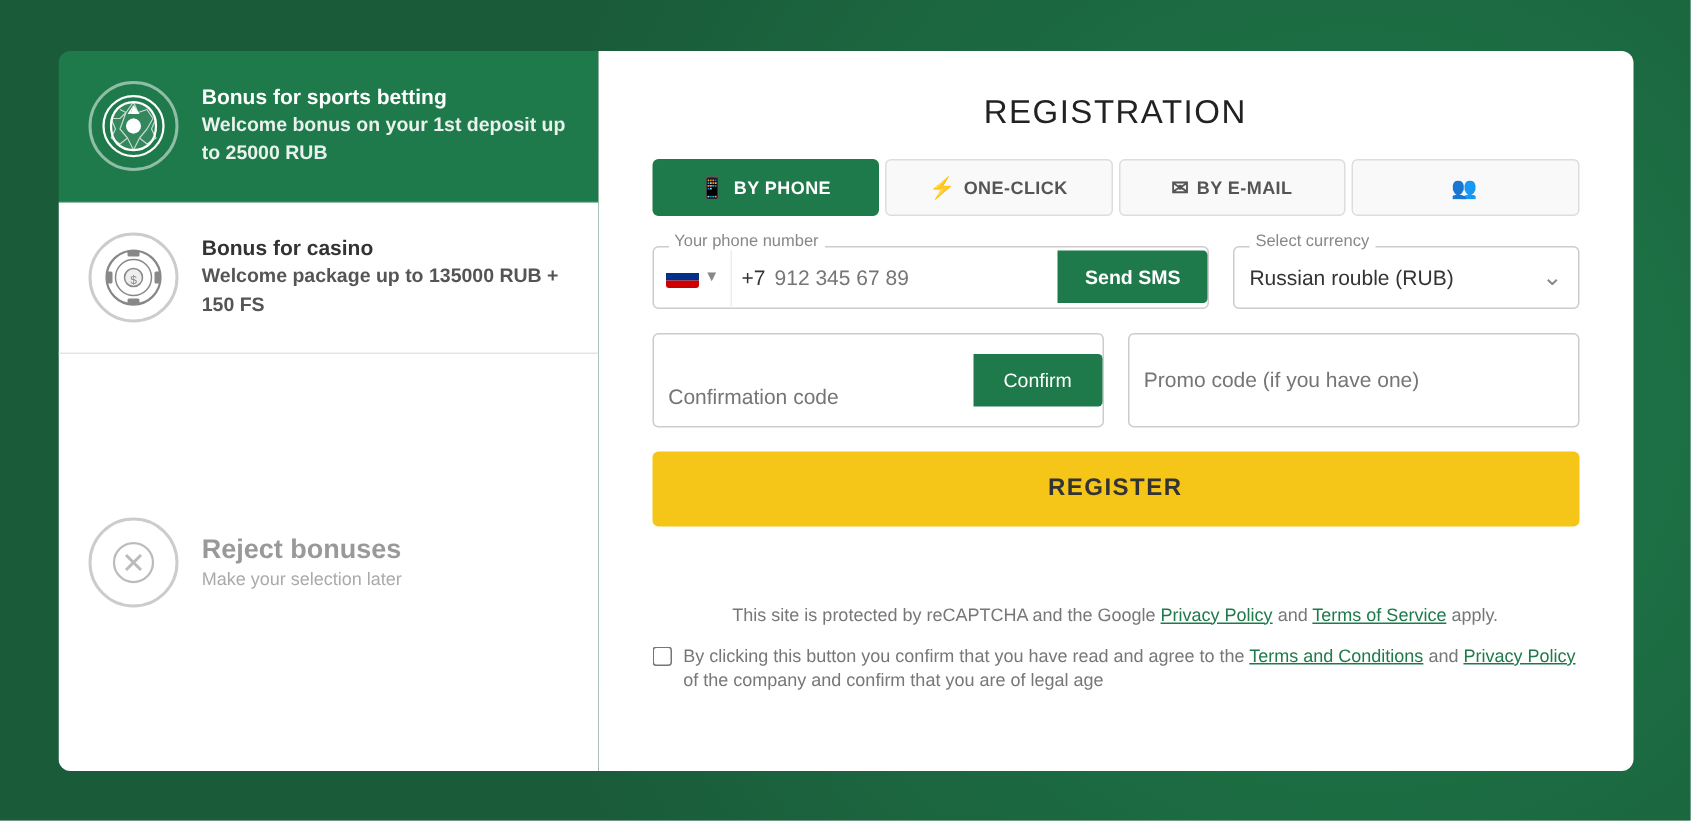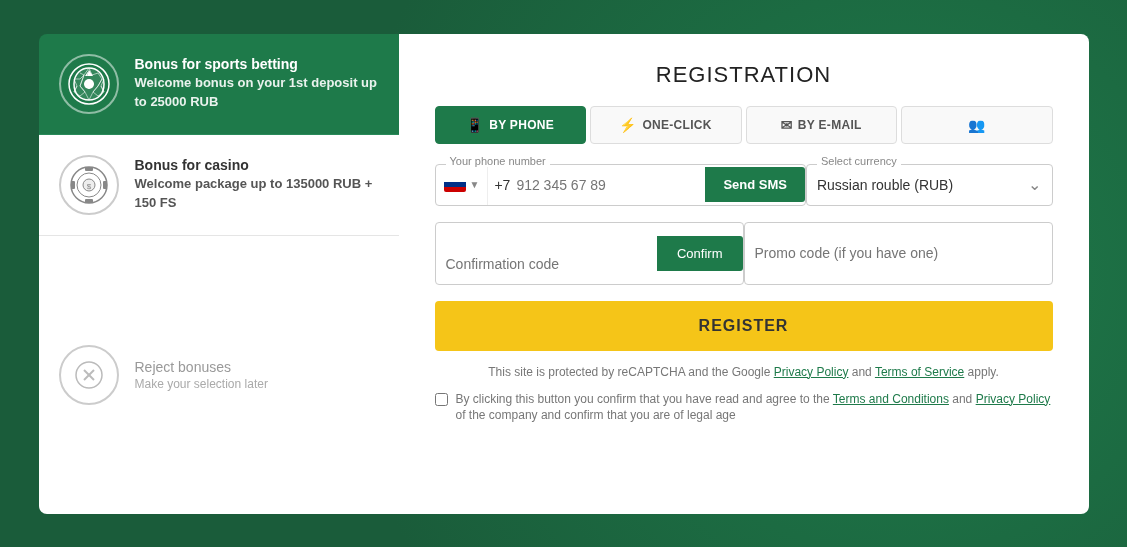--- a/index.html
+++ b/index.html
@@ -104,22 +104,22 @@
       margin-top: 2px;
       line-height: 1.4;
       font-weight: bold;
     }
 
     .bonus-desc.dark {
       color: #555;
     }
 
     .reject-title {
-      font-weight: normal;
-      font-size: 14px;
+      font-weight: bold;
+      font-size: 18px;
       color: #999;
     }
 
     .reject-desc {
       font-size: 12px;
       color: #aaa;
       margin-top: 2px;
     }
 
     
@@ -172,20 +172,21 @@
       border-color: #1e7a4a;
     }
 
     .tab-icon {
       font-size: 14px;
     }
 
     
     .form-row {
       display: flex;
+      gap: 16px;
       margin-bottom: 16px;
     }
 
     .input-group {
       flex: 1;
       position: relative;
       border: 1px solid #ccc;
       border-radius: 4px;
       display: flex;
       align-items: center;
@@ -328,20 +329,21 @@
       width: 100%;
       margin-bottom: 14px;
       text-transform: uppercase;
     }
 
     .captcha-text {
       text-align: center;
       font-size: 12px;
       color: #777;
       margin-bottom: 12px;
+      margin-top: 38px;
     }
 
     .captcha-text a {
       color: #1e7a4a;
       text-decoration: underline;
     }
 
     .terms-row {
       display: flex;
       align-items: flex-start;

